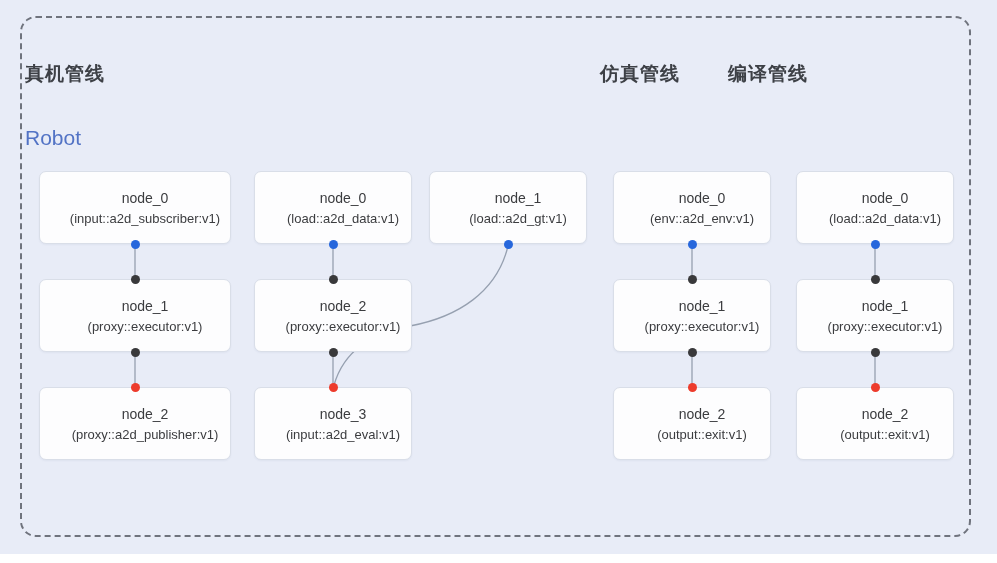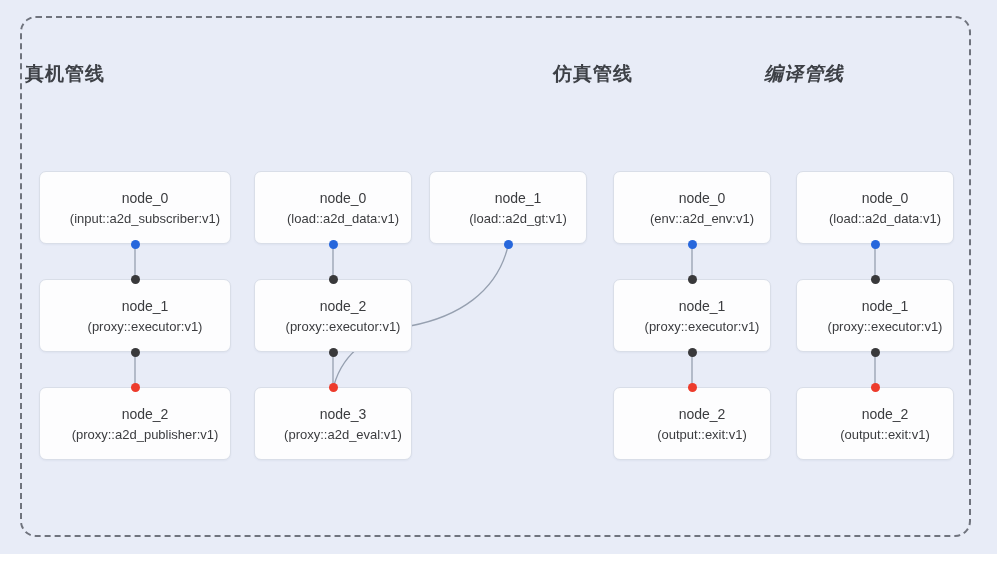--- a/index.html
+++ b/index.html
@@ -120,25 +120,26 @@
 
     <line class="wire" x1="692" y1="244" x2="692" y2="279"></line>
     <line class="wire" x1="692" y1="352" x2="692" y2="387"></line>
 
     <line class="wire" x1="875" y1="244" x2="875" y2="279"></line>
     <line class="wire" x1="875" y1="352" x2="875" y2="387"></line>
   </svg>
 
   <div class="col-header" style="left:25px;">
     <div class="zh">真机管线</div>
-  </div>
-  <div class="col-header" style="left:553px;">
+    <div class="en">Robot</div>
+  </div>
+  <div class="col-header" style="left:600px;">
     <div class="zh">仿真管线</div>
   </div>
-  <div class="col-header" style="left:764px;font-style:italic;">
+  <div class="col-header" style="left:728px;">
     <div class="zh">编译管线</div>
   </div>
 
   <div class="node cx-robot row-1">
     <div class="nname">node_0</div>
     <div class="ntype">(input::a2d_subscriber:v1)</div>
   </div>
   <div class="node cx-robot row-2">
     <div class="nname">node_1</div>
     <div class="ntype">(proxy::executor:v1)</div>
@@ -155,21 +156,21 @@
   <div class="node cx-evalB row-1">
     <div class="nname">node_1</div>
     <div class="ntype">(load::a2d_gt:v1)</div>
   </div>
   <div class="node cx-evalA row-2">
     <div class="nname">node_2</div>
     <div class="ntype">(proxy::executor:v1)</div>
   </div>
   <div class="node cx-evalA row-3">
     <div class="nname">node_3</div>
-    <div class="ntype">(proxy::a2d_eval:v1)</div>
+    <div class="ntype">(input::a2d_eval:v1)</div>
   </div>
 
   <div class="node cx-sim row-1">
     <div class="nname">node_0</div>
     <div class="ntype">(env::a2d_env:v1)</div>
   </div>
   <div class="node cx-sim row-2">
     <div class="nname">node_1</div>
     <div class="ntype">(proxy::executor:v1)</div>
   </div>

